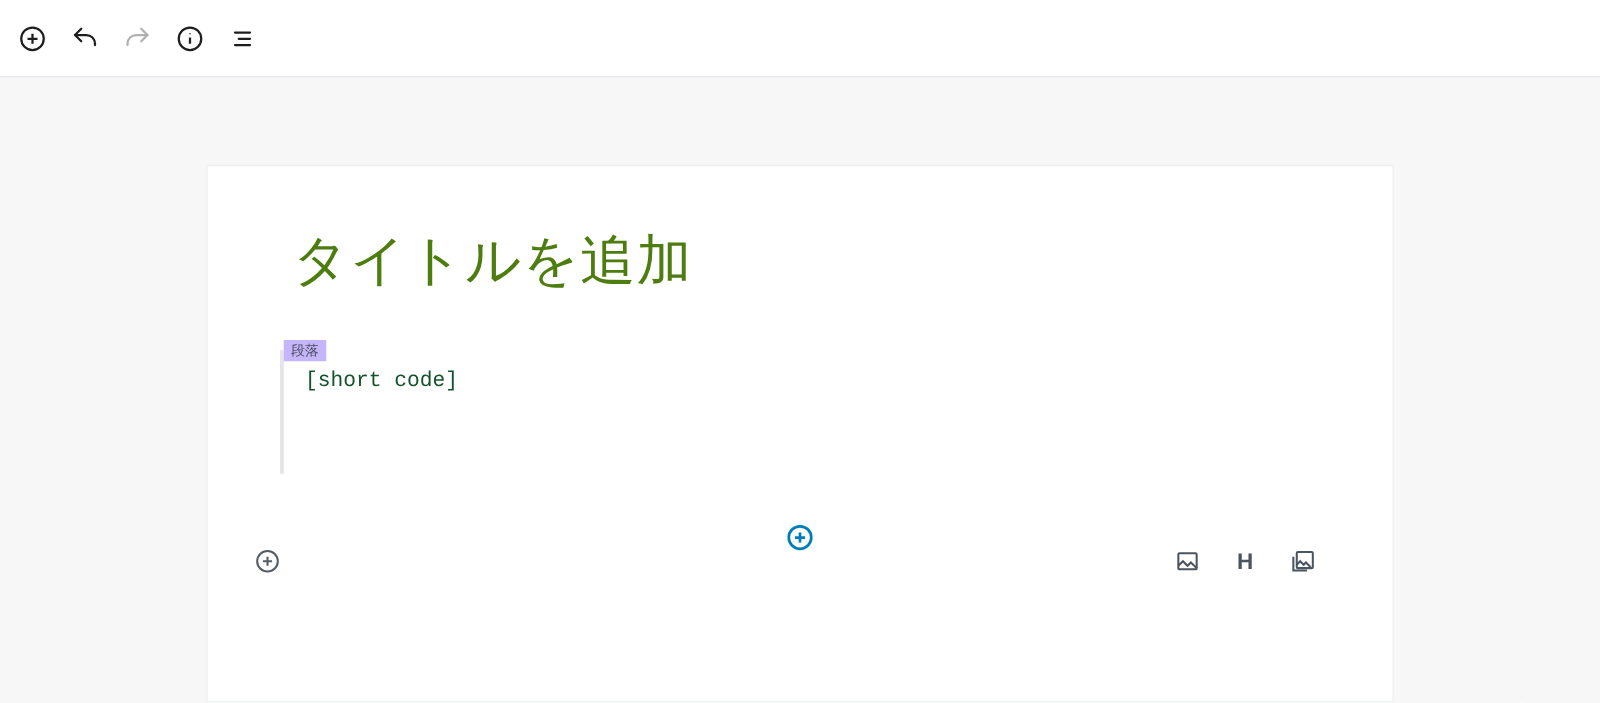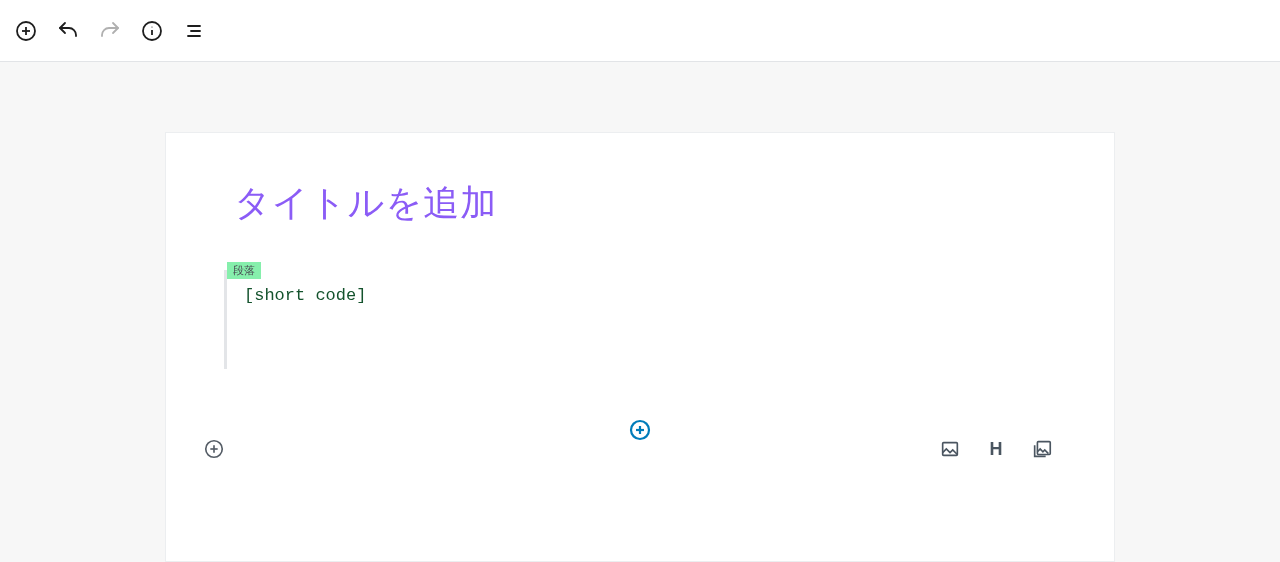--- a/index.html
+++ b/index.html
@@ -44,23 +44,23 @@
     width: 950px;
     background: #ffffff;
     border: 1px solid #eceef0;
     min-height: 415px;
     position: relative;
     padding: 44px 58px 80px 58px;
   }
 
   
   .title-placeholder {
-    font-size: 36px;
+    font-size: 44px;
     font-weight: 400;
-    color: #8b5cf6;
+    color: #4d7c0f;
     padding-left: 10px;
     margin-top: 2px;
     margin-bottom: 54px;
     letter-spacing: 1px;
     cursor: text;
   }
 
   
   .block-wrap {
     position: relative;
@@ -71,21 +71,21 @@
     left: 0;
     top: -12px;
     bottom: -28px;
     width: 3px;
     background: #e3e5e8;
   }
   .block-label {
     position: absolute;
     left: 3px;
     top: -20px;
-    background: #86efac;
+    background: #c4b5fd;
     font-size: 11px;
     color: #4a4f55;
     padding: 3px 6px;
     line-height: 1;
   }
   .block-content {
     font-family: ui-monospace, SFMono-Regular, Menlo, Consolas, "Courier New", monospace;
     font-size: 17px;
     color: #14532d;
     padding: 4px 0 36px 0;

